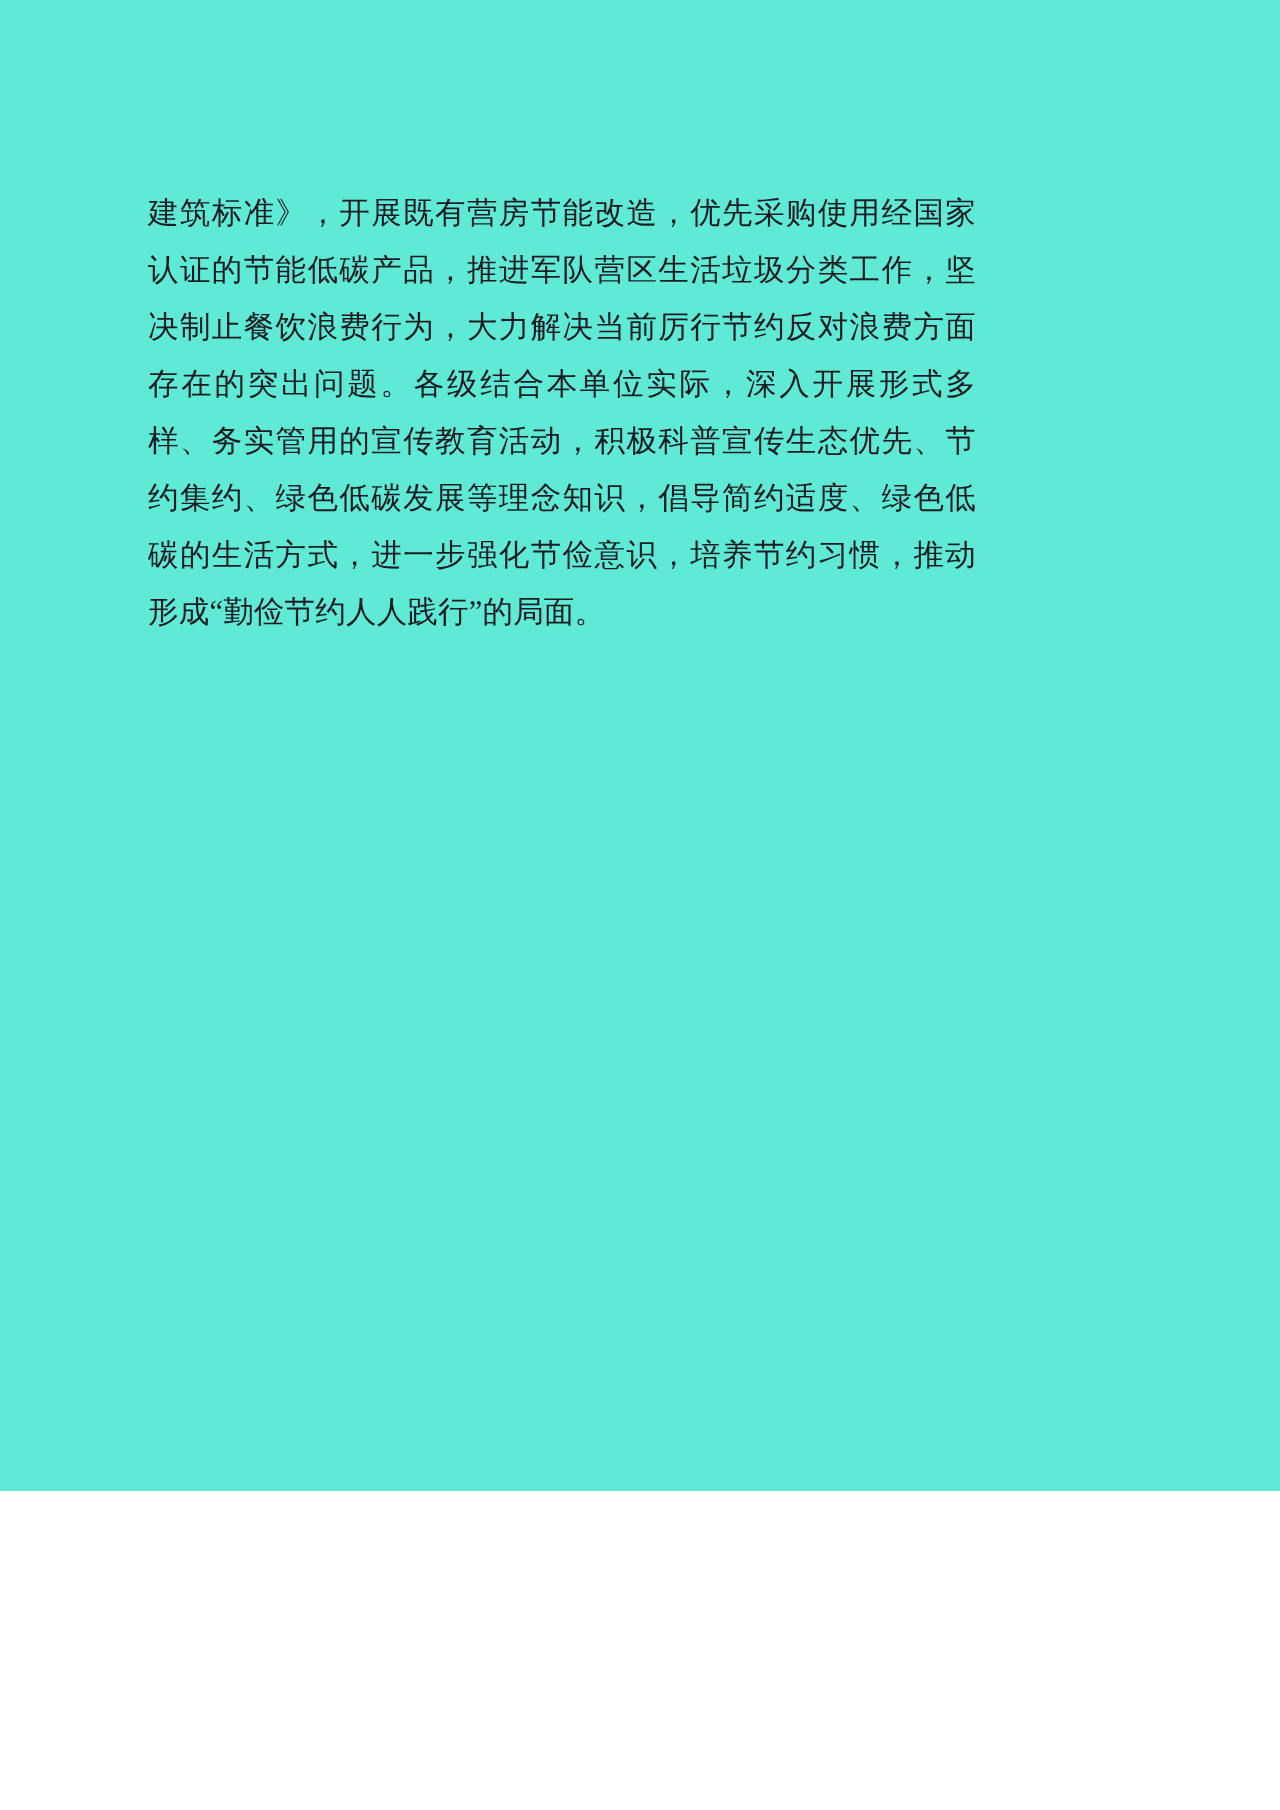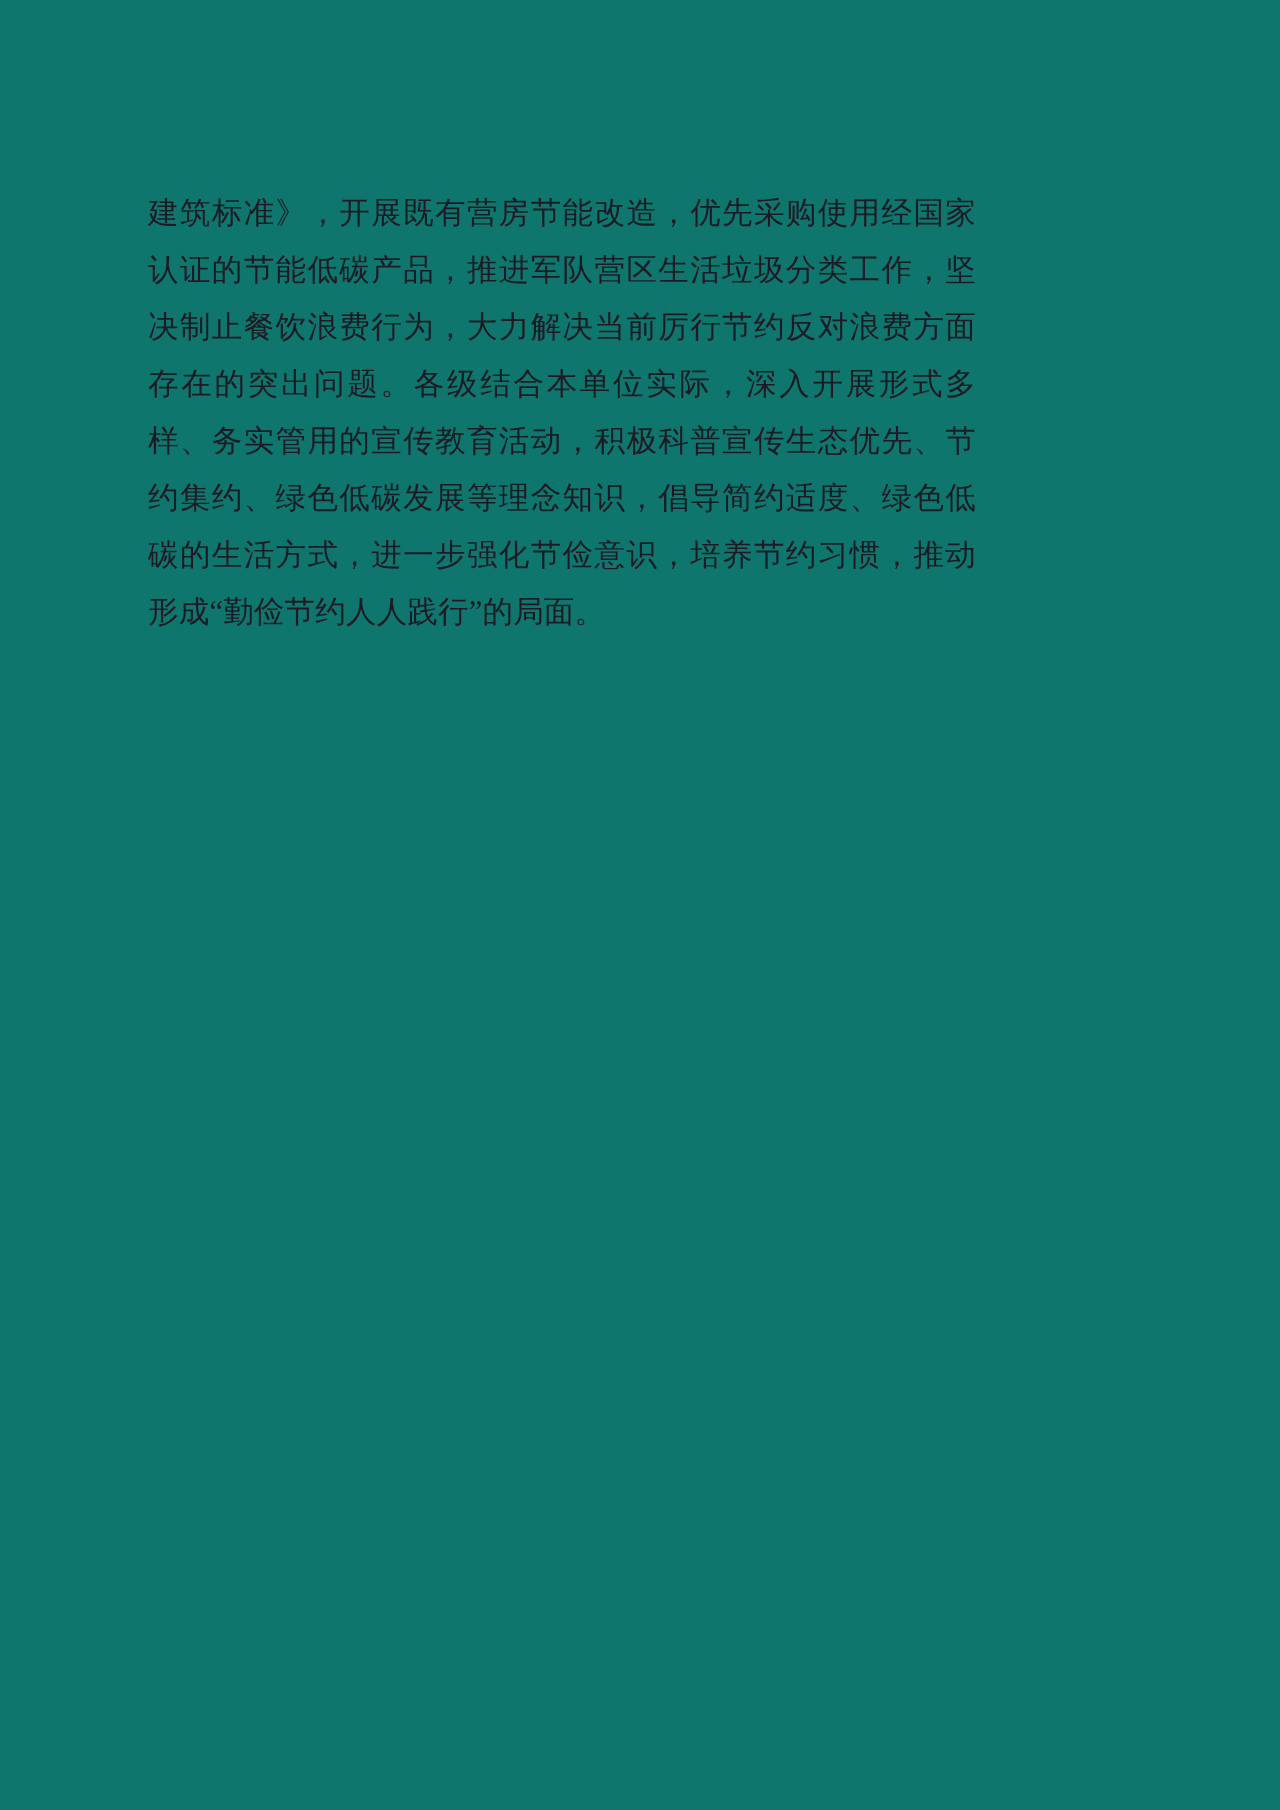--- a/index.html
+++ b/index.html
@@ -3,22 +3,22 @@
 <meta charset="utf-8">
 <style>
   html, body {
     margin: 0;
     padding: 0;
     background: #ffffff;
   }
   .page {
     position: relative;
     width: 1280px;
-    height: 1810px;
-    background: #0f766e;
+    height: 1491px;
+    background: #5eead4;
     overflow: hidden;
   }
   .doc-body {
     position: absolute;
     left: 148px;
     top: 185px;
     width: 828px;
   }
   .para {
     margin: 0;

